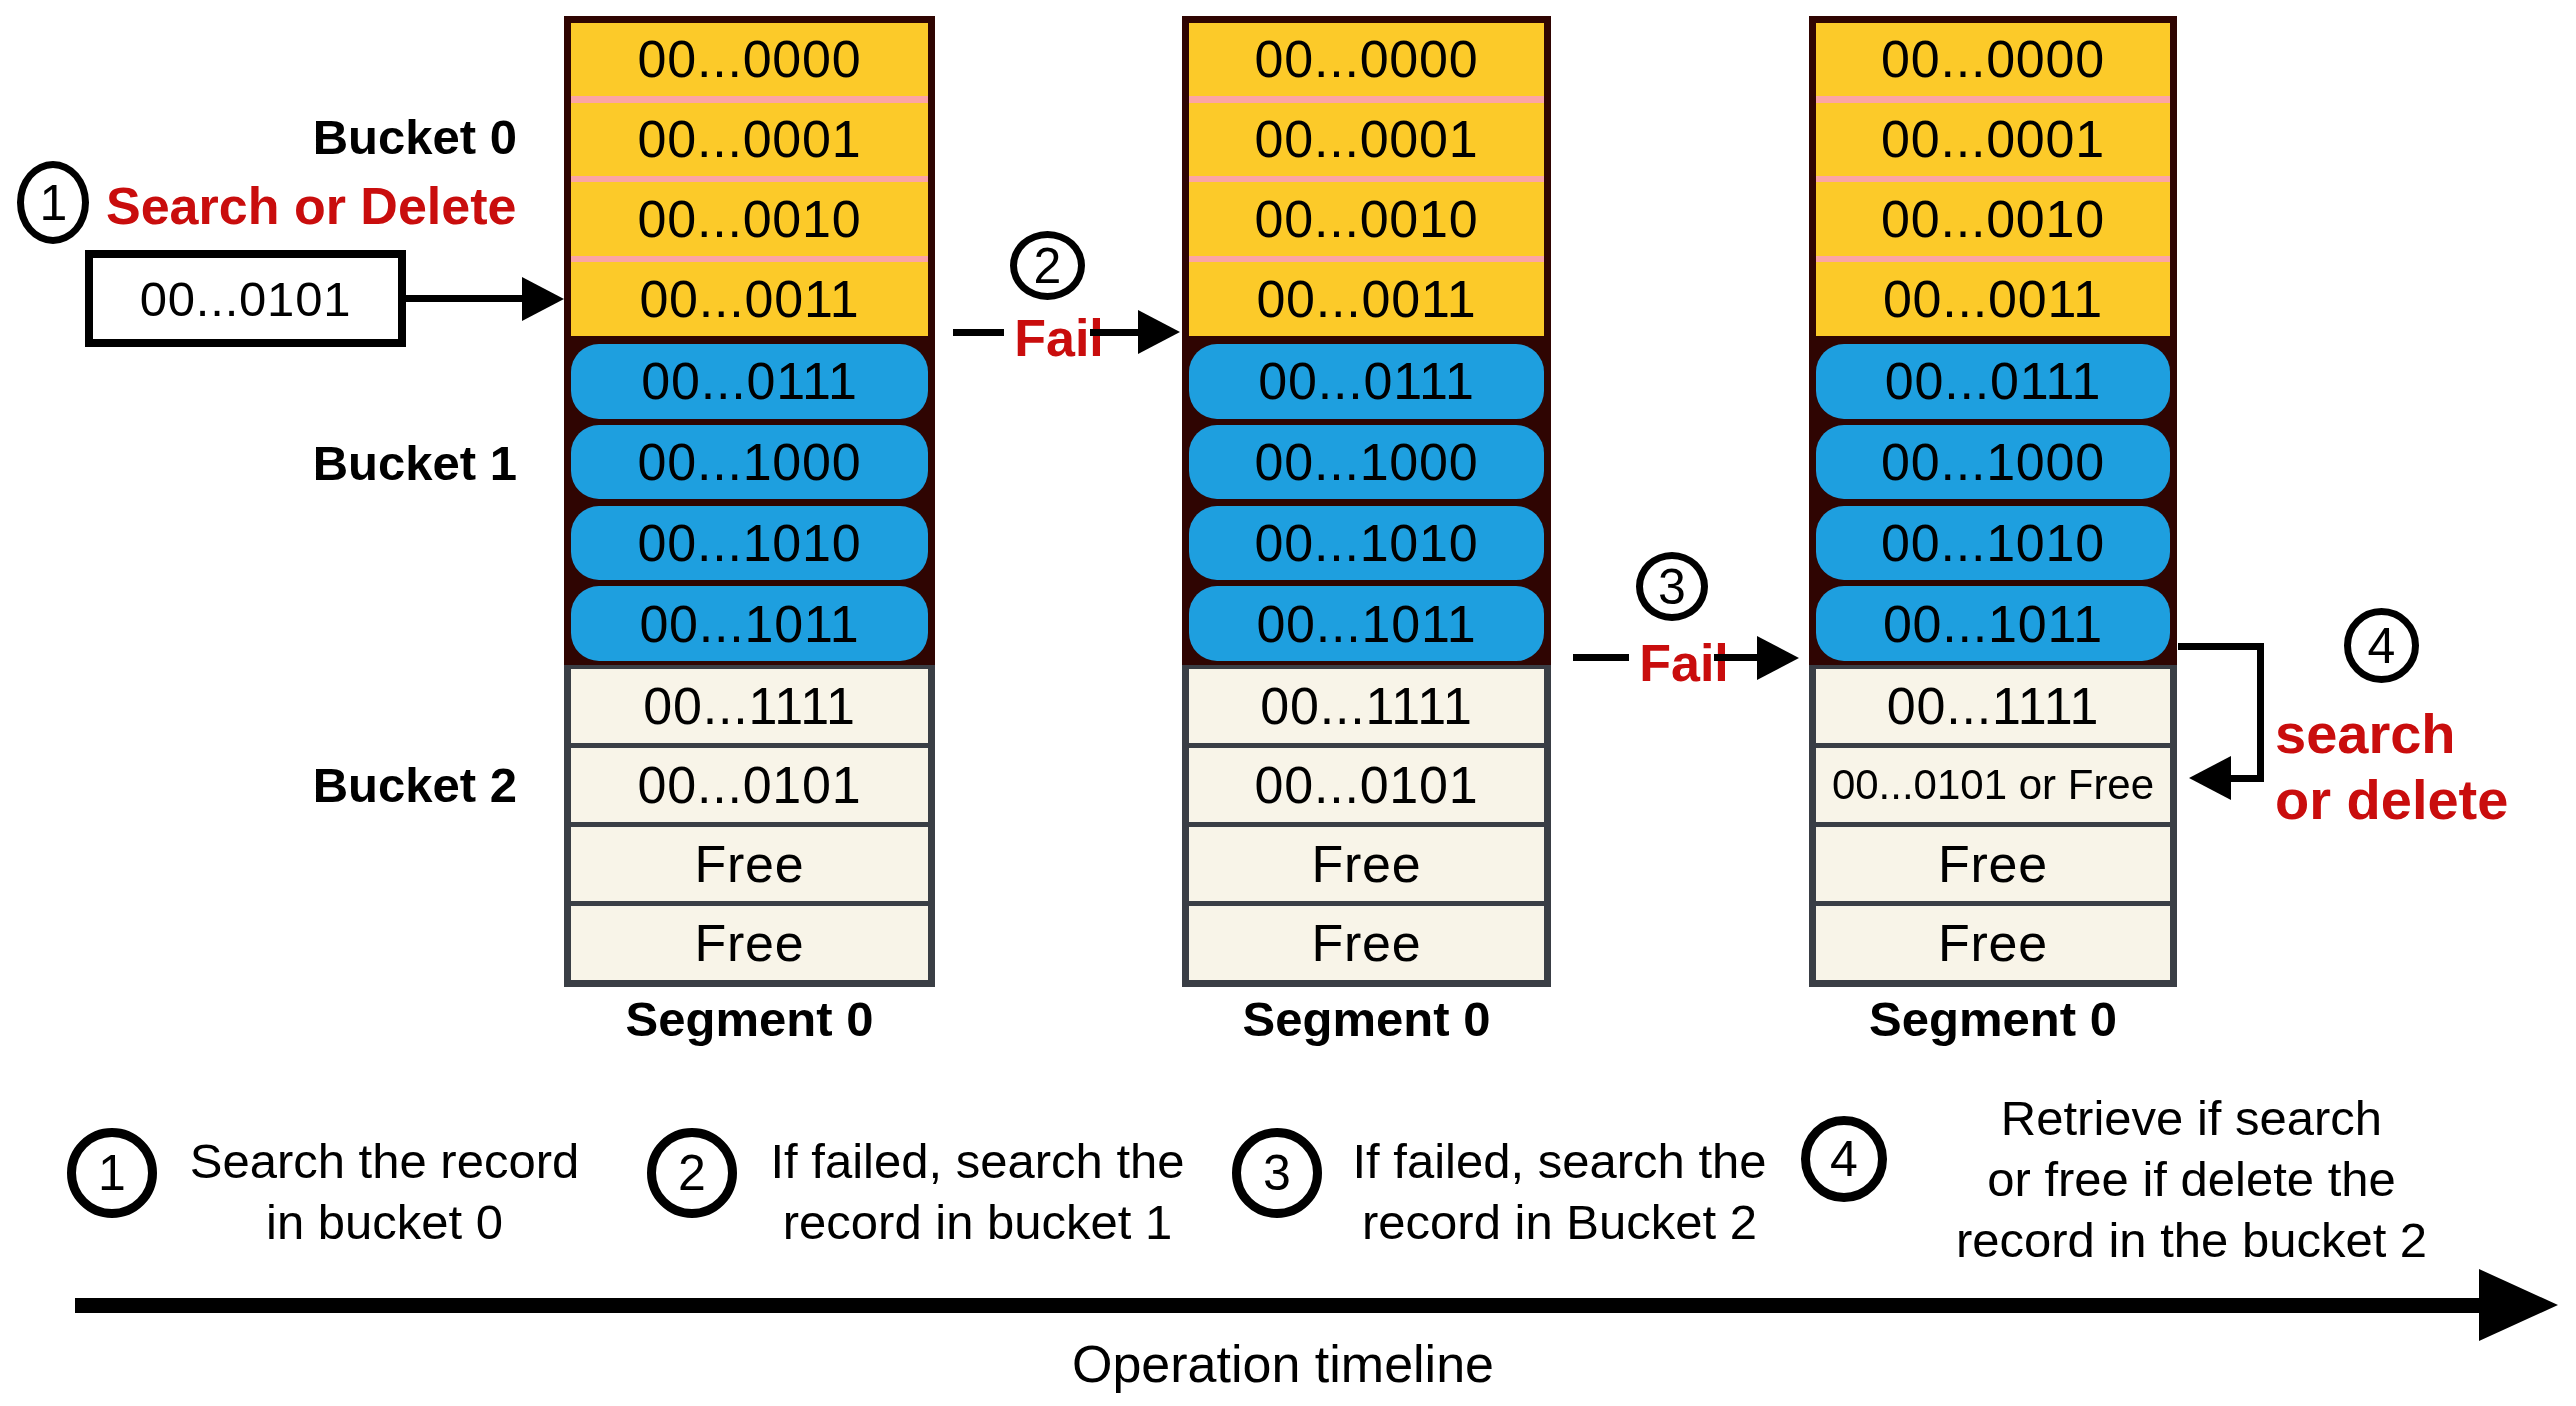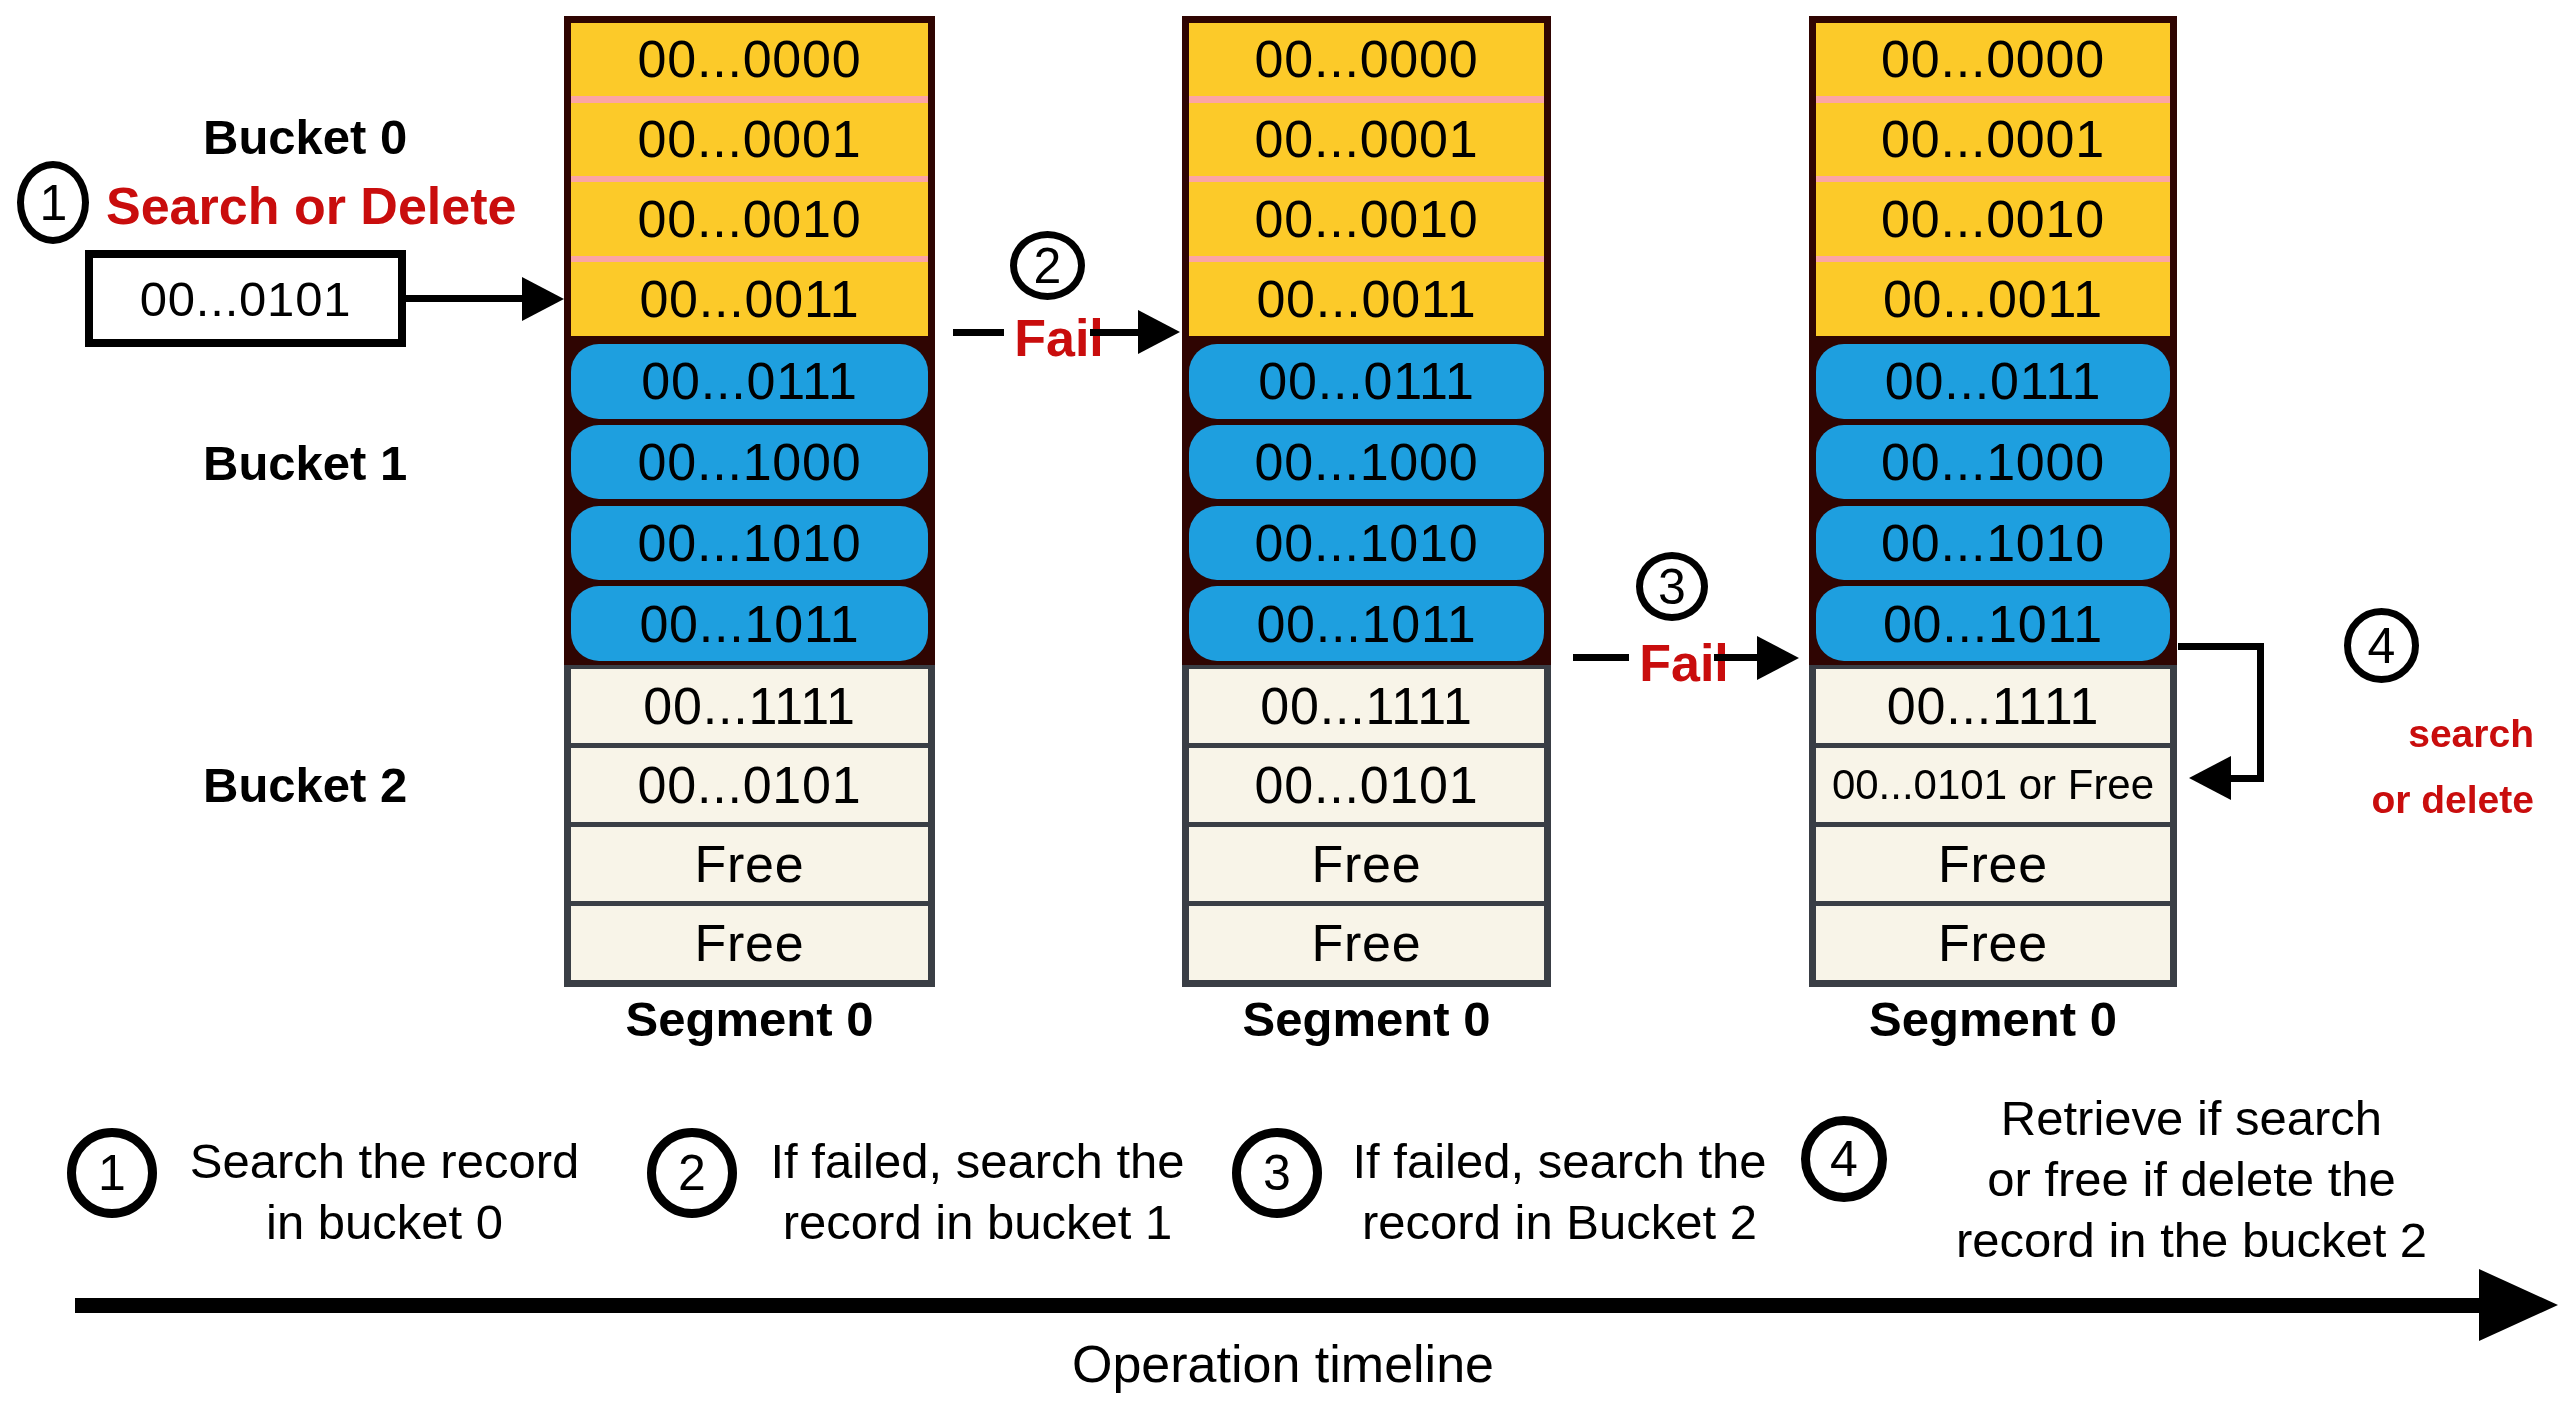--- a/index.html
+++ b/index.html
@@ -16,21 +16,21 @@
         font-size:52px;letter-spacing:0.8px;white-space:nowrap;}
   .block.yellow .cell{background:#fcca29;}
   .block.blue .cell{background:#1e9fdf;border-radius:28px;}
   .block.cream .cell{background:#f8f4e8;}
   .block.yellow .cell + .cell,.block.blue .cell + .cell{margin-top:6.3px;text-align:right;}
   .block.cream .cell + .cell{margin-top:4.7px;}
   .cell.small{font-size:42px;letter-spacing:0;}
   .seglabel{position:absolute;left:0;right:0;top:991px;text-align:center;
             font-size:49px;font-weight:bold;}
   
-  .blabel{position:absolute;left:203px;width:314px;
+  .blabel{position:absolute;left:203px;width:314px;text-align:right;
           font-size:49px;font-weight:bold;line-height:57px;}
   
   .circ{position:absolute;border:7.9px solid #000;border-radius:50%;background:#fff;
         display:flex;align-items:center;justify-content:center;font-size:50px;box-sizing:border-box;}
   
   .red{color:#c90d0d;font-weight:bold;margin-left:12px;}
   
   .hline{position:absolute;height:7px;background:#000;}
   .vline{position:absolute;width:7px;background:#000;}
   .head-r{position:absolute;width:0;height:0;border-top:22px solid transparent;
@@ -150,21 +150,21 @@
     <div class="seglabel">Segment 0</div>
   </div>
 
   <div class="hline" style="left:2178px;top:643px;width:83px"></div>
   <div class="vline" style="left:2257px;top:643px;height:139px"></div>
   <div class="hline" style="left:2223px;top:775px;width:41px"></div>
   <div class="head-l" style="left:2189px;top:756px"></div>
   <div class="circ" style="left:2344px;top:608px;width:75px;height:75px">
     <span>4</span>
   </div>
-  <div class="abs red" style="left:2263px;top:701px;width:259px;text-align:right;font-size:39px;line-height:66px">
+  <div class="abs red" style="left:2263px;top:701px;width:259px;text-align:left;font-size:56px;line-height:66px">
     <div>search</div>
     <div>or delete</div>
   </div>
 
   <div class="circ" style="left:67px;top:1128px;width:90px;height:90px;border-width:9.4px">
     <span>1</span>
   </div>
   <div class="legtext" style="left:149px;top:1131px;width:471px">
     <div>Search the record</div>
     <div>in bucket 0</div>

